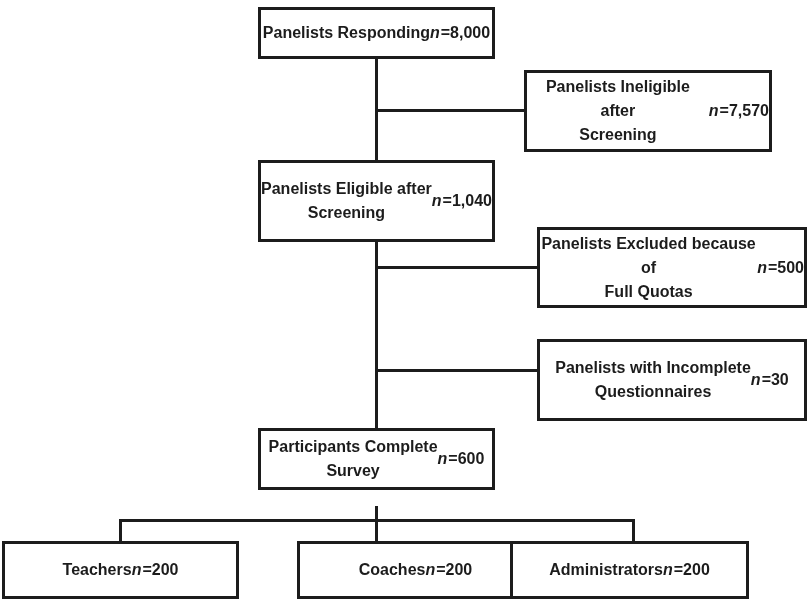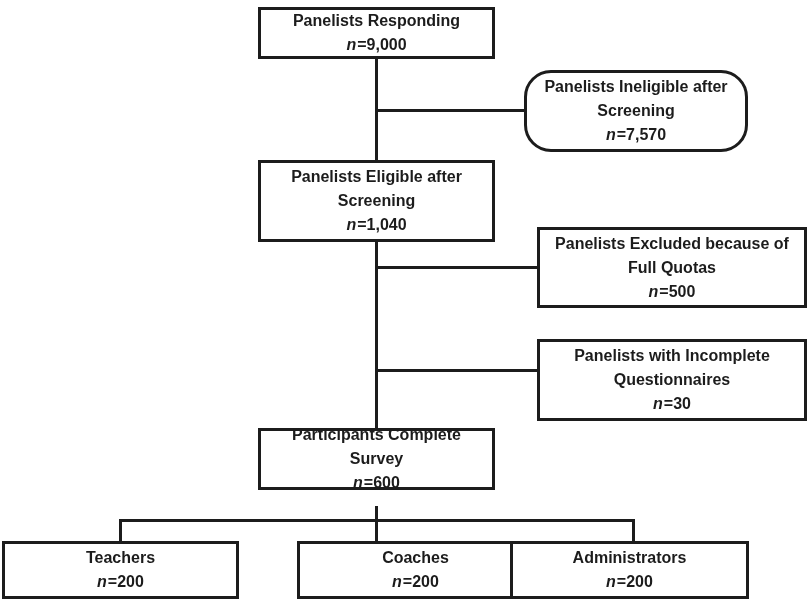--- a/index.html
+++ b/index.html
@@ -14,21 +14,21 @@
     background: var(--paper, #ffffff);
     font-family: "Liberation Sans", "DejaVu Sans", sans-serif;
     overflow: hidden;
   }
   .node {
     position: absolute;
     box-sizing: border-box;
     border: 3px solid var(--ink, #1c1c1c);
     background: var(--paper, #ffffff);
     display: flex;
-    flex-direction: column;
+    flex-direction: row;
     align-items: center;
     justify-content: center;
     text-align: center;
     color: var(--ink, #1c1c1c);
     font-size: 16px;
     font-weight: bold;
     line-height: 24px;
   }
   .node .label {
     white-space: pre-line;
@@ -52,24 +52,24 @@
   <div class="line" style="left:375px; top:242px; width:3px;   height:186px;"></div>
   <div class="line" style="left:377px; top:266px; width:160px; height:3px;"></div>
   <div class="line" style="left:377px; top:369px; width:160px; height:3px;"></div>
   <div class="line" style="left:375px; top:506px; width:3px;   height:35px;"></div>
   <div class="line" style="left:119px; top:519px; width:516px; height:3px;"></div>
   <div class="line" style="left:119px; top:519px; width:3px;   height:22px;"></div>
   <div class="line" style="left:632px; top:519px; width:3px;   height:22px;"></div>
 
   <div class="node" style="left:258px; top:7px; width:237px; height:52px;">
     <div class="label">Panelists Responding</div>
-    <div class="count"><i>n</i><span>=9,000</span></div>
+    <div class="count"><i>n</i><span>=8,000</span></div>
   </div>
 
-  <div class="node" style="left:524px; top:70px; width:224px; height:82px;border-radius:27px;">
+  <div class="node" style="left:524px; top:70px; width:248px; height:82px;">
     <div class="label">Panelists Ineligible after
 Screening</div>
     <div class="count"><i>n</i><span>=7,570</span></div>
   </div>
 
   <div class="node" style="left:258px; top:160px; width:237px; height:82px;">
     <div class="label">Panelists Eligible after
 Screening</div>
     <div class="count"><i>n</i><span>=1,040</span></div>
   </div>

